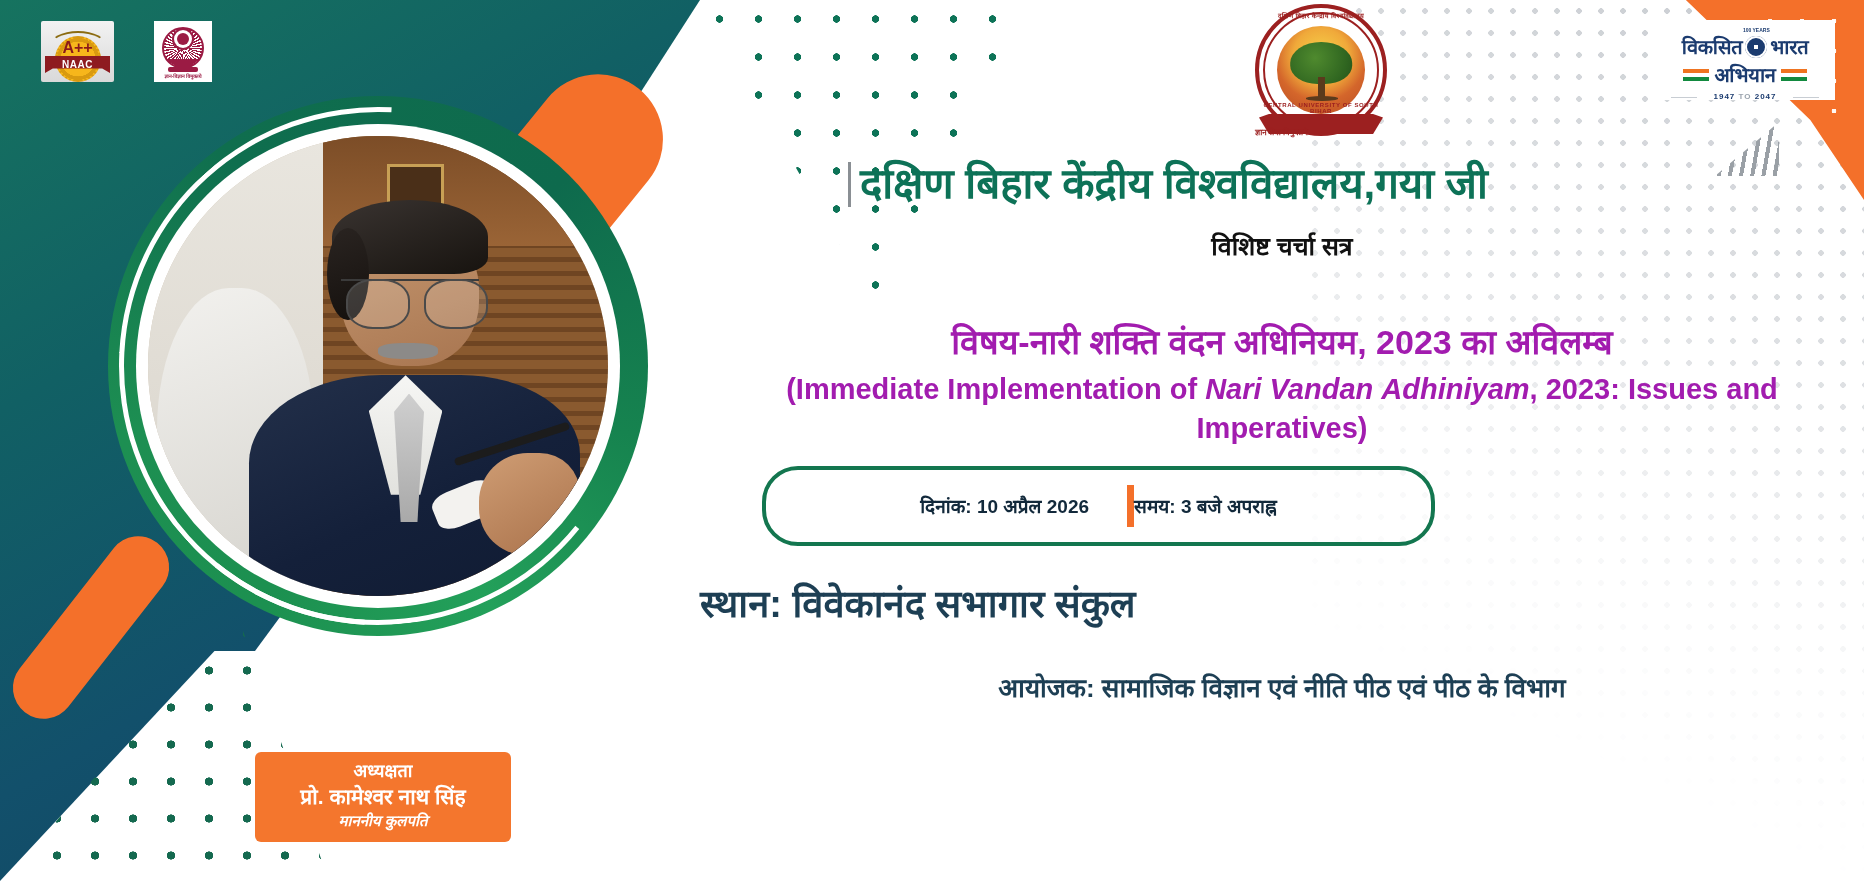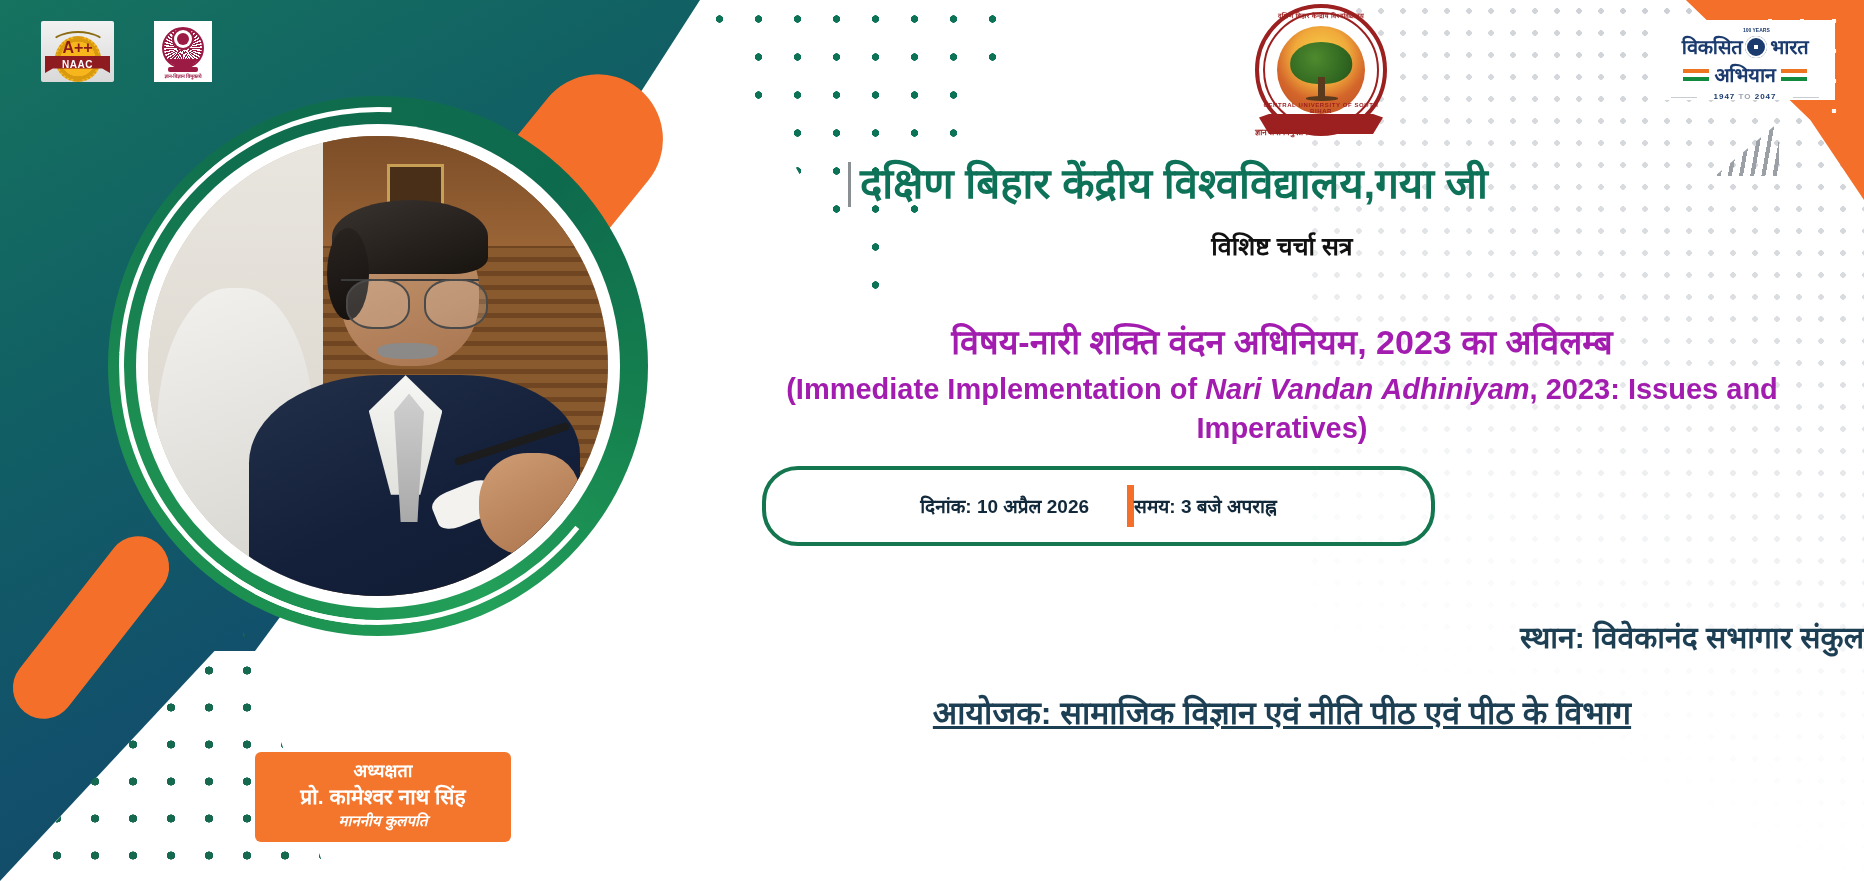--- a/index.html
+++ b/index.html
@@ -371,26 +371,26 @@
     background:transparent;
   }
   .datebox .dt,.datebox .tm{
     font-size:19px;font-weight:700;color:#12293b;white-space:nowrap;
   }
   .datebox .dt{padding-right:38px;}
   .datebox .tm{}
   .datebox .divider{width:7px;height:42px;background:#f4702a;}
 
   .venue{
-    position:absolute;left:0;top:576px;width:100%;text-align:right;
-    font-size:30px;font-weight:700;color:#1d3f54;margin-top:40px;
+    position:absolute;left:0;top:576px;width:100%;text-align:left;
+    font-size:38px;font-weight:700;color:#1d3f54;
   }
   .organiser{
-    position:absolute;left:0;top:690px;width:100%;text-align:center;
-    font-size:32px;font-weight:700;color:#1d3f54;text-decoration:underline;
+    position:absolute;left:0;top:669px;width:100%;text-align:center;
+    font-size:26px;font-weight:700;color:#1d3f54;
   }
 </style>
 </head>
 <body>
 
 <div id="poster">
 
   <div class="left-panel"></div>
   <div class="left-panel-lower"></div>
   <div class="orange-bar-top"></div>

